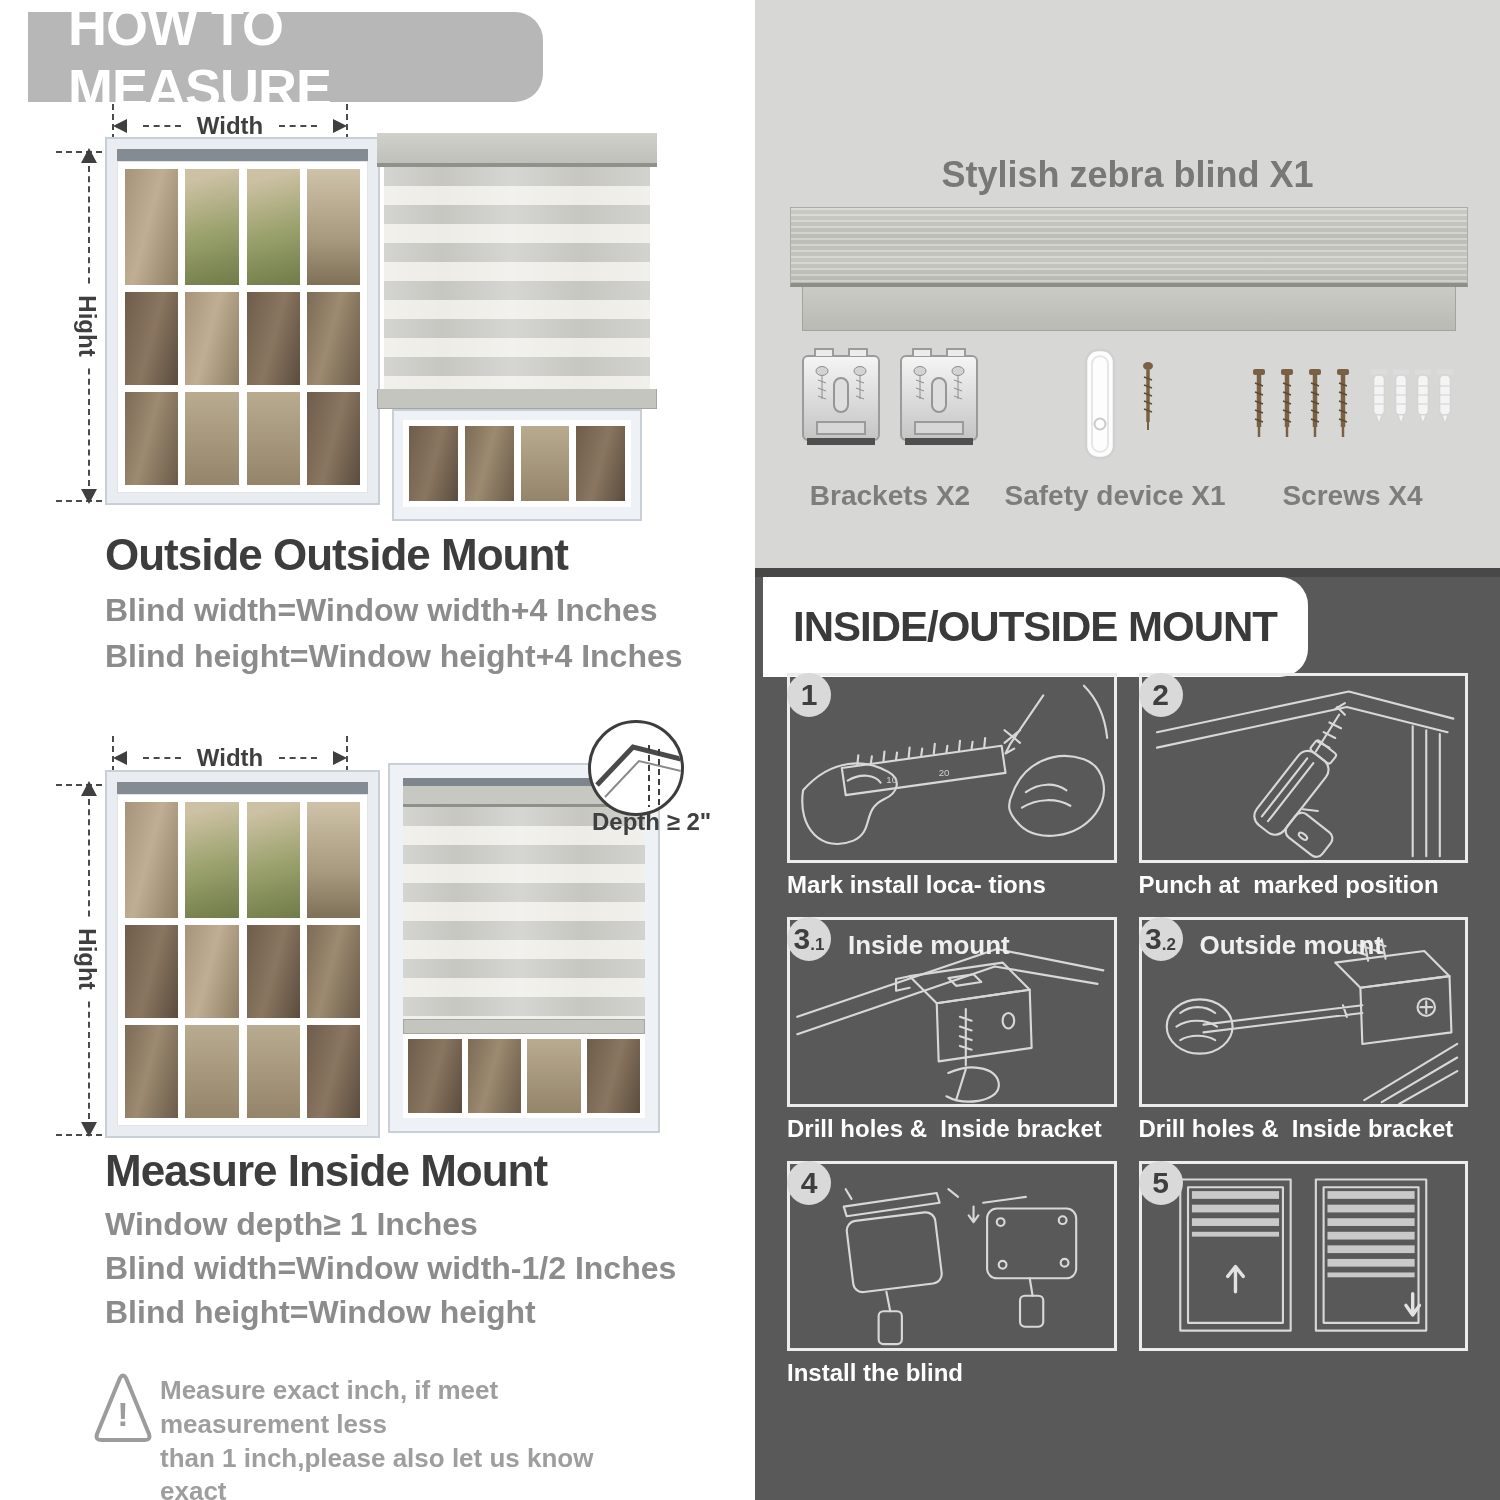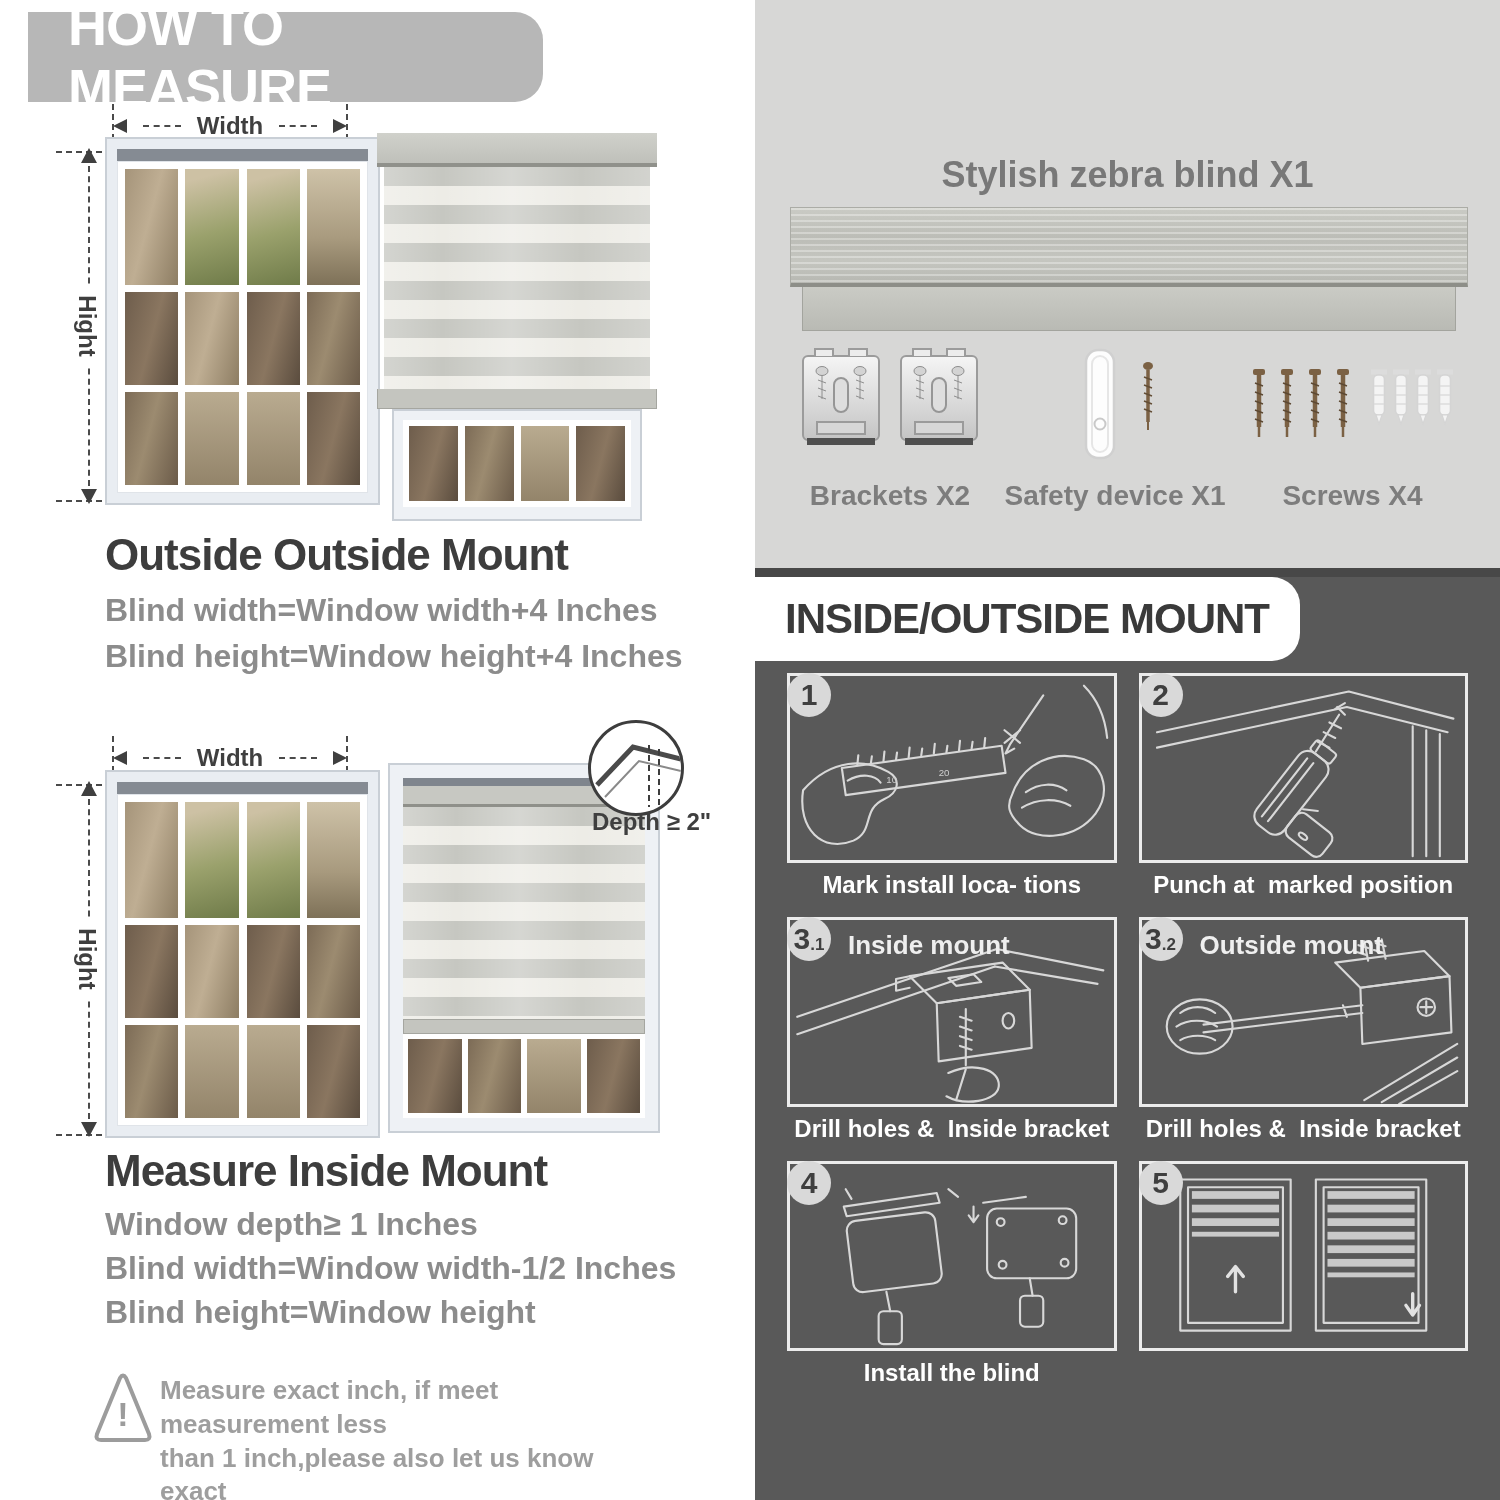--- a/index.html
+++ b/index.html
@@ -99,35 +99,35 @@
             background:linear-gradient(180deg,#cacbc5,#b9bab4);
             border:1px solid #a3a49e;border-top:none;box-sizing:border-box;}
   .items-row{left:0;top:344px;width:745px;display:flex;justify-content:space-between;
              padding:0 40px;box-sizing:border-box;}
   .item{display:flex;flex-direction:column;align-items:center;}
   .item-art{height:128px;display:flex;align-items:flex-start;}
   .item-label{margin-top:8px;font-size:28px;font-weight:bold;color:#7d7d7d;}
 
   #mount-strip{left:755px;top:568px;width:745px;height:9px;background:#484848;}
   #mount-panel{left:755px;top:577px;width:745px;height:923px;background:#595959;}
-  .pill-dark{left:0;top:0;width:545px;height:84px;background:#ffffff;
+  .pill-dark{left:8px;top:0;width:545px;height:100px;background:#ffffff;
              border-radius:0 28px 28px 0;display:flex;align-items:center;
              padding-left:30px;box-sizing:border-box;color:#3a3a3a;
              font-size:42px;font-weight:bold;letter-spacing:-1px;}
   .steps-grid{position:absolute;left:32px;top:96px;width:681px;display:grid;
               grid-template-columns:1fr 1fr;column-gap:22px;row-gap:18px;}
   .step-panel{position:relative;height:190px;border:3px solid #ececec;box-sizing:border-box;}
   .badge{position:absolute;top:-3px;left:-3px;width:44px;height:44px;border-radius:50%;
          background:#d9d9d9;display:flex;align-items:center;justify-content:center;
          color:#3f3f3f;font-weight:bold;font-size:30px;}
   .badge .sub{font-size:17px;margin-top:12px;}
   .panel-label{position:absolute;left:58px;top:10px;color:#efefef;
                font-size:26px;font-weight:bold;}
   .step-art{position:absolute;left:0;top:0;width:100%;height:100%;}
-  .caption{margin-top:8px;color:#ffffff;font-size:24px;font-weight:bold;white-space:pre-wrap;text-align:center;}
+  .caption{margin-top:8px;color:#ffffff;font-size:24px;font-weight:bold;white-space:pre-wrap;}
 
   .lineart{stroke:#d8d8d8;stroke-width:2.2;fill:none;stroke-linecap:round;stroke-linejoin:round;}
   .s5bar{fill:#c9c9c9;stroke:none;}
 </style>
 </head>
 <body>
 
 <div id="stage">
 
   <div class="abs pill-left">

